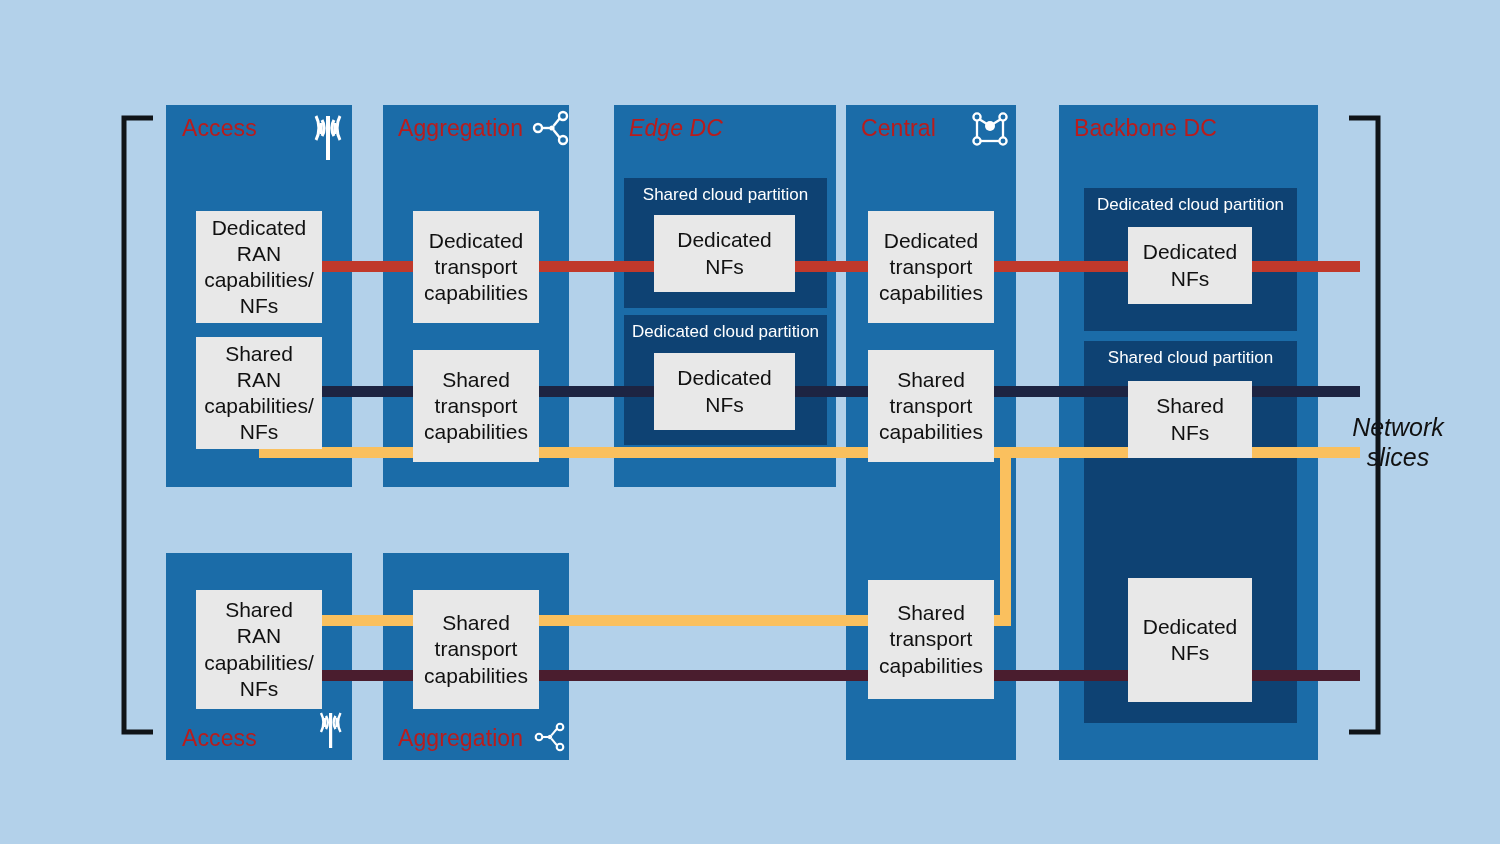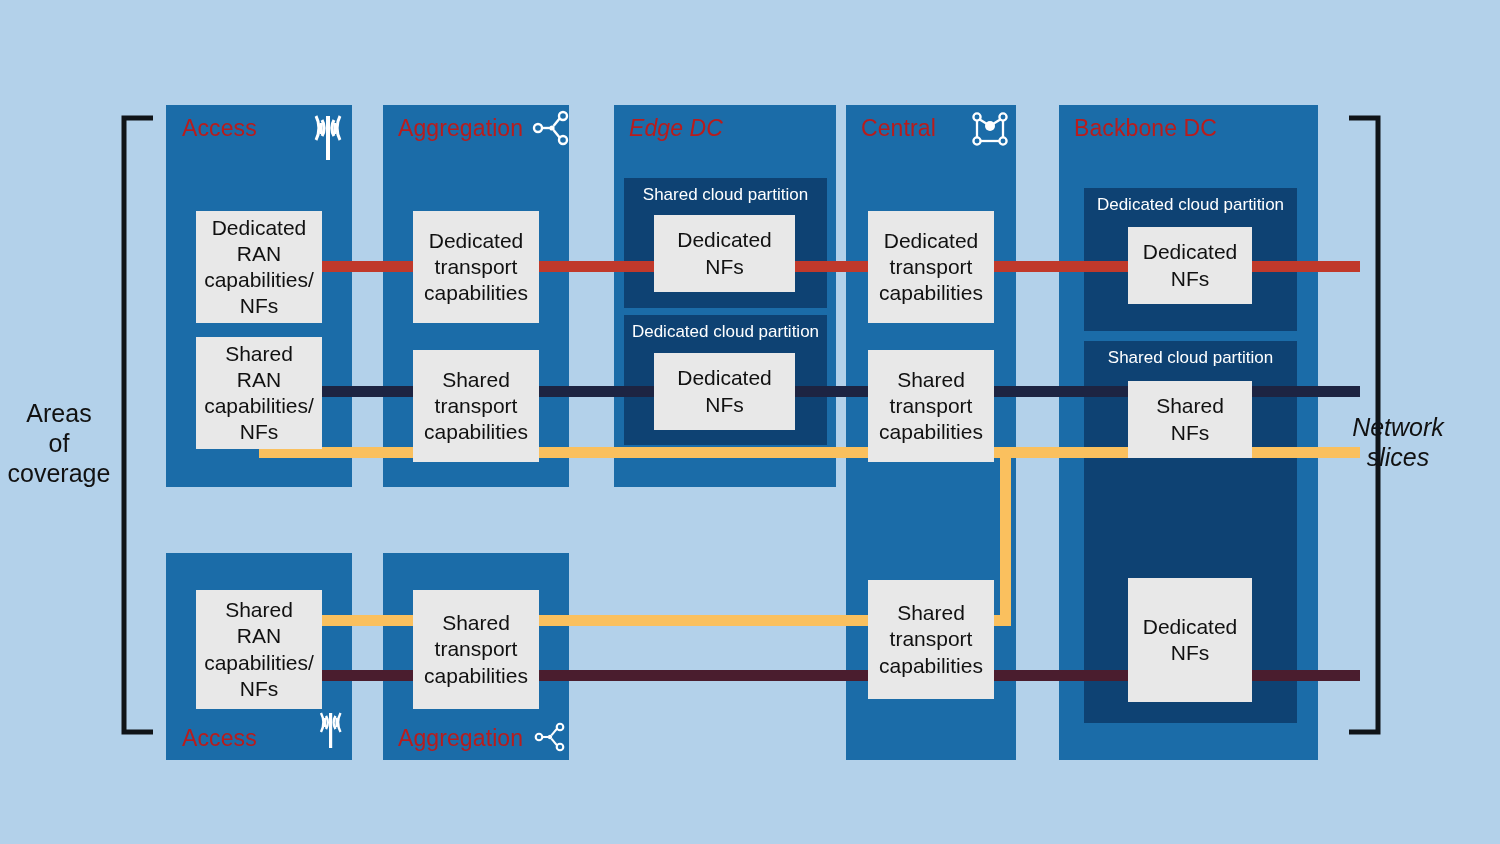--- a/index.html
+++ b/index.html
@@ -227,16 +227,15 @@
     <svg width="34" height="620" viewBox="0 0 34 620" preserveAspectRatio="none">
       <path d="M33 3 L4 3 L4 617 L33 617" stroke="#101418" stroke-width="5" fill="none"></path>
     </svg>
   </div>
   <div class="bracket" style="left:1348px;top:115px;width:34px;height:620px;">
     <svg width="34" height="620" viewBox="0 0 34 620" preserveAspectRatio="none">
       <path d="M1 3 L30 3 L30 617 L1 617" stroke="#101418" stroke-width="5" fill="none"></path>
     </svg>
   </div>
 
-  <div class="side-label" style="left:0px;top:398px;width:118px;">Areas<br>of<br>coverage</div>
   <div class="side-label" style="left:1340px;top:412px;width:116px;font-style:italic;">Network<br>slices</div>
 
 </div>
 
 </body></html>

